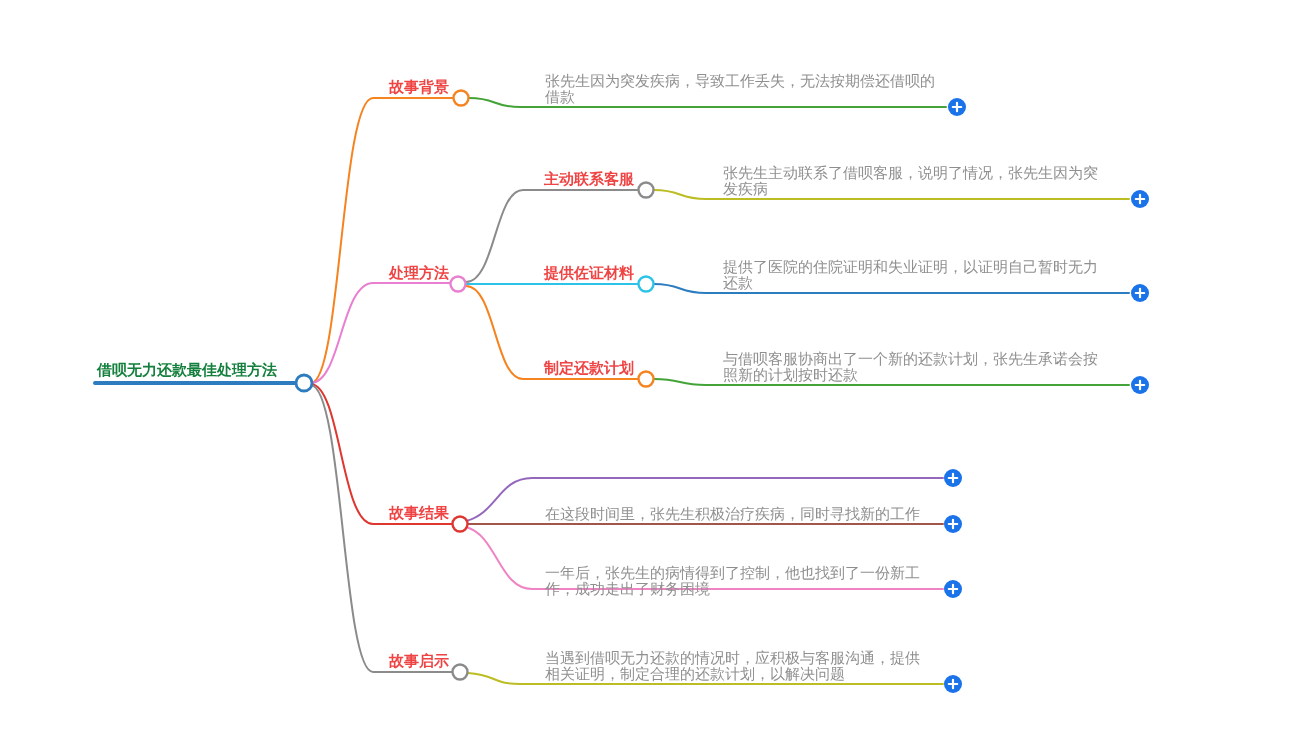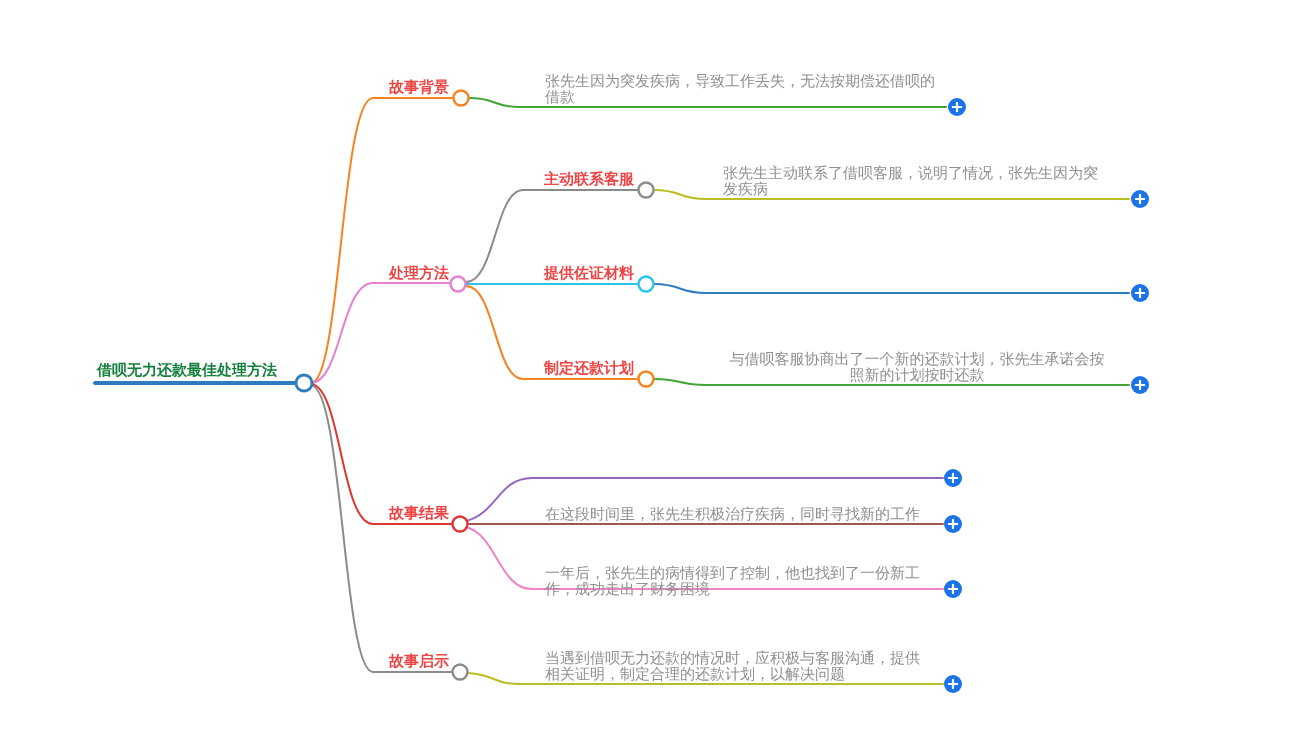--- a/index.html
+++ b/index.html
@@ -100,18 +100,19 @@
   <div class="topic" style="left:389px;bottom:451px;">处理方法</div>
   <div class="topic" style="left:389px;bottom:211px;">故事结果</div>
   <div class="topic" style="left:389px;bottom:63px;">故事启示</div>
 
   <div class="topic" style="left:544px;bottom:545px;">主动联系客服</div>
   <div class="topic" style="left:544px;bottom:451px;">提供佐证材料</div>
   <div class="topic" style="left:544px;bottom:356px;">制定还款计划</div>
 
   <div class="leaf-text" style="left:545px;bottom:628px;width:395px;">张先生因为突发疾病，导致工作丢失，无法按期偿还借呗的借款</div>
   <div class="leaf-text" style="left:723px;bottom:536px;width:388px;">张先生主动联系了借呗客服，说明了情况，张先生因为突发疾病</div>
-  <div class="leaf-text" style="left:723px;bottom:350px;width:388px;text-align:center;">与借呗客服协商出了一个新的还款计划，张先生承诺会按照新的计划按时还款</div>
+  <div class="leaf-text" style="left:723px;bottom:442px;width:388px;">提供了医院的住院证明和失业证明，以证明自己暂时无力还款</div>
+  <div class="leaf-text" style="left:723px;bottom:350px;width:388px;">与借呗客服协商出了一个新的还款计划，张先生承诺会按照新的计划按时还款</div>
   <div class="leaf-text" style="left:545px;bottom:211px;width:395px;">在这段时间里，张先生积极治疗疾病，同时寻找新的工作</div>
   <div class="leaf-text" style="left:545px;bottom:136px;width:388px;">一年后，张先生的病情得到了控制，他也找到了一份新工作，成功走出了财务困境</div>
   <div class="leaf-text" style="left:545px;bottom:51px;width:388px;margin-top:42px;">当遇到借呗无力还款的情况时，应积极与客服沟通，提供相关证明，制定合理的还款计划，以解决问题</div>
 
 </div>
 
 </body></html>

